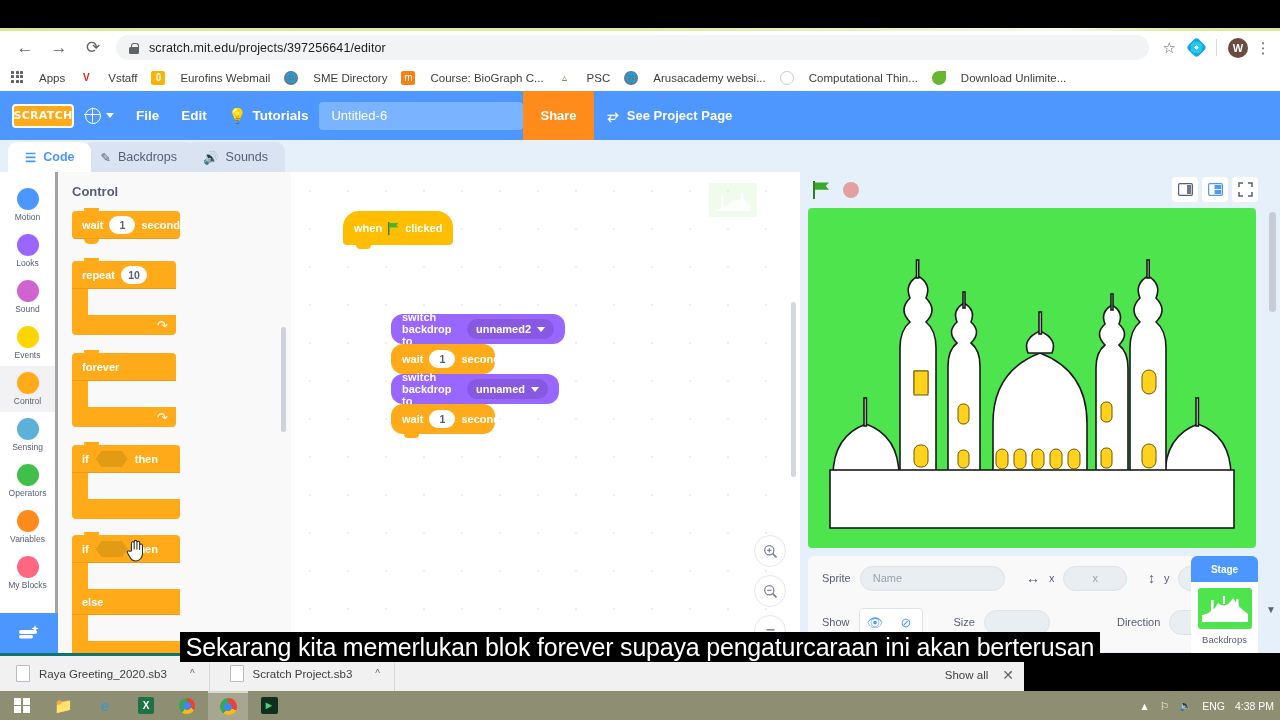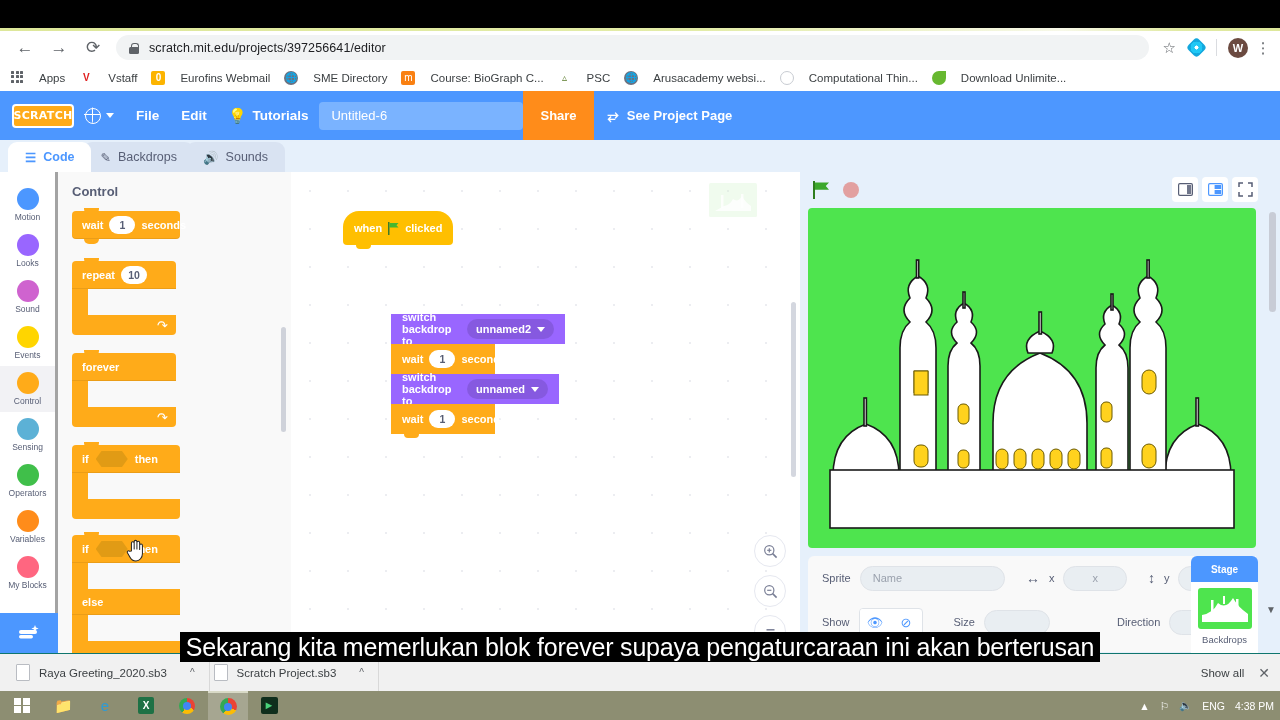--- a/index.html
+++ b/index.html
@@ -121,21 +121,21 @@
   .canvas-grid { position:absolute; inset:0; background-image:
      radial-gradient(#d9dbe3 1px, transparent 1px); background-size:38px 38px; opacity:.5;}
   .wm { position:absolute; right:42px; top:10px; width:50px; height:36px; opacity:.35;}
   .zoom-ctrls { position:absolute; right:14px; bottom:6px; display:flex; flex-direction:column; gap:8px;}
   .zbtn { width:32px; height:32px; border-radius:50%; background:#fff; border:1px solid #e6e8f0;
      display:flex; align-items:center; justify-content:center; color:#7a7f96; font-size:15px;}
   .canvas-scroll { position:absolute; right:4px; top:130px; width:5px; height:175px; background:#d4d7df;
      border-radius:3px;}
 
   
-  .sb { position:absolute; color:#fff; font-size:11px; font-weight:bold; border-radius:0;
+  .sb { position:absolute; color:#fff; font-size:11px; font-weight:bold; border-radius:12px;
      display:flex; align-items:center; padding:0 11px; height:30px; }
   .sb.hat { background:#ffbf00; border-radius:16px 16px 4px 4px; height:34px; }
   .sb.purple { background:#9966ff; }
   .sb.orange { background:#ffab19; }
   .sb .dd { background:rgba(0,0,0,.12); border-radius:12px; height:20px; display:flex;
      align-items:center; gap:6px; padding:0 9px; margin-left:9px; font-size:11px;}
   .sb .bump2 { position:absolute; left:13px; bottom:-4px; width:15px; height:4px; background:inherit;
      border-radius:0 0 5px 5px;}
 
   
@@ -168,22 +168,22 @@
   .ss-head { height:26px; background:#4c97ff; color:#fff; font-size:10px; font-weight:bold;
      display:flex; align-items:center; justify-content:center;}
   .ss-thumb { margin:6px auto 0; width:54px; height:41px; background:#4ee44e; border-radius:3px;
      position:relative; overflow:hidden;}
   .ss-lab { text-align:center; font-size:9.5px; color:#575e75; margin-top:5px;}
   .right-scroll { position:absolute; right:4px; top:40px; width:7px; height:100px; background:#c8ccd6;
      border-radius:4px;}
   .down-caret { position:absolute; right:4px; bottom:38px; color:#5f6368; font-size:10px;}
 
   
-  .dlbar { position:absolute; left:0; top:653px; width:1280px; height:38px; background:#f1f1f1;
-     border-top:1px solid #0f766e; display:flex; align-items:center; padding:0 12px; gap:0;}
+  .dlbar { position:absolute; left:0; top:653px; width:1024px; height:38px; background:#f1f1f1;
+     border-top:3px solid #0f766e; display:flex; align-items:center; padding:0 12px; gap:16px;}
   .dl-item { display:flex; align-items:center; gap:9px; padding:0 14px 0 4px; height:38px;
      border-right:1px solid #d8d8d8; font-size:11.5px; color:#3c4043;}
   .dl-file { width:14px; height:17px; background:#fff; border:1px solid #b9bcc2; border-radius:1px;}
   .dl-caret { color:#5f6368; font-size:10px; margin-left:14px;}
   .dl-right { position:absolute; right:10px; top:0; height:38px; display:flex; align-items:center; gap:14px;}
   .showall { font-size:11.5px; color:#3c4043;}
   .dl-x { font-size:14px; color:#5f6368; }
 
   
   .taskbar { position:absolute; left:0; top:691px; width:1280px; height:29px; background:#8d8e72;}

